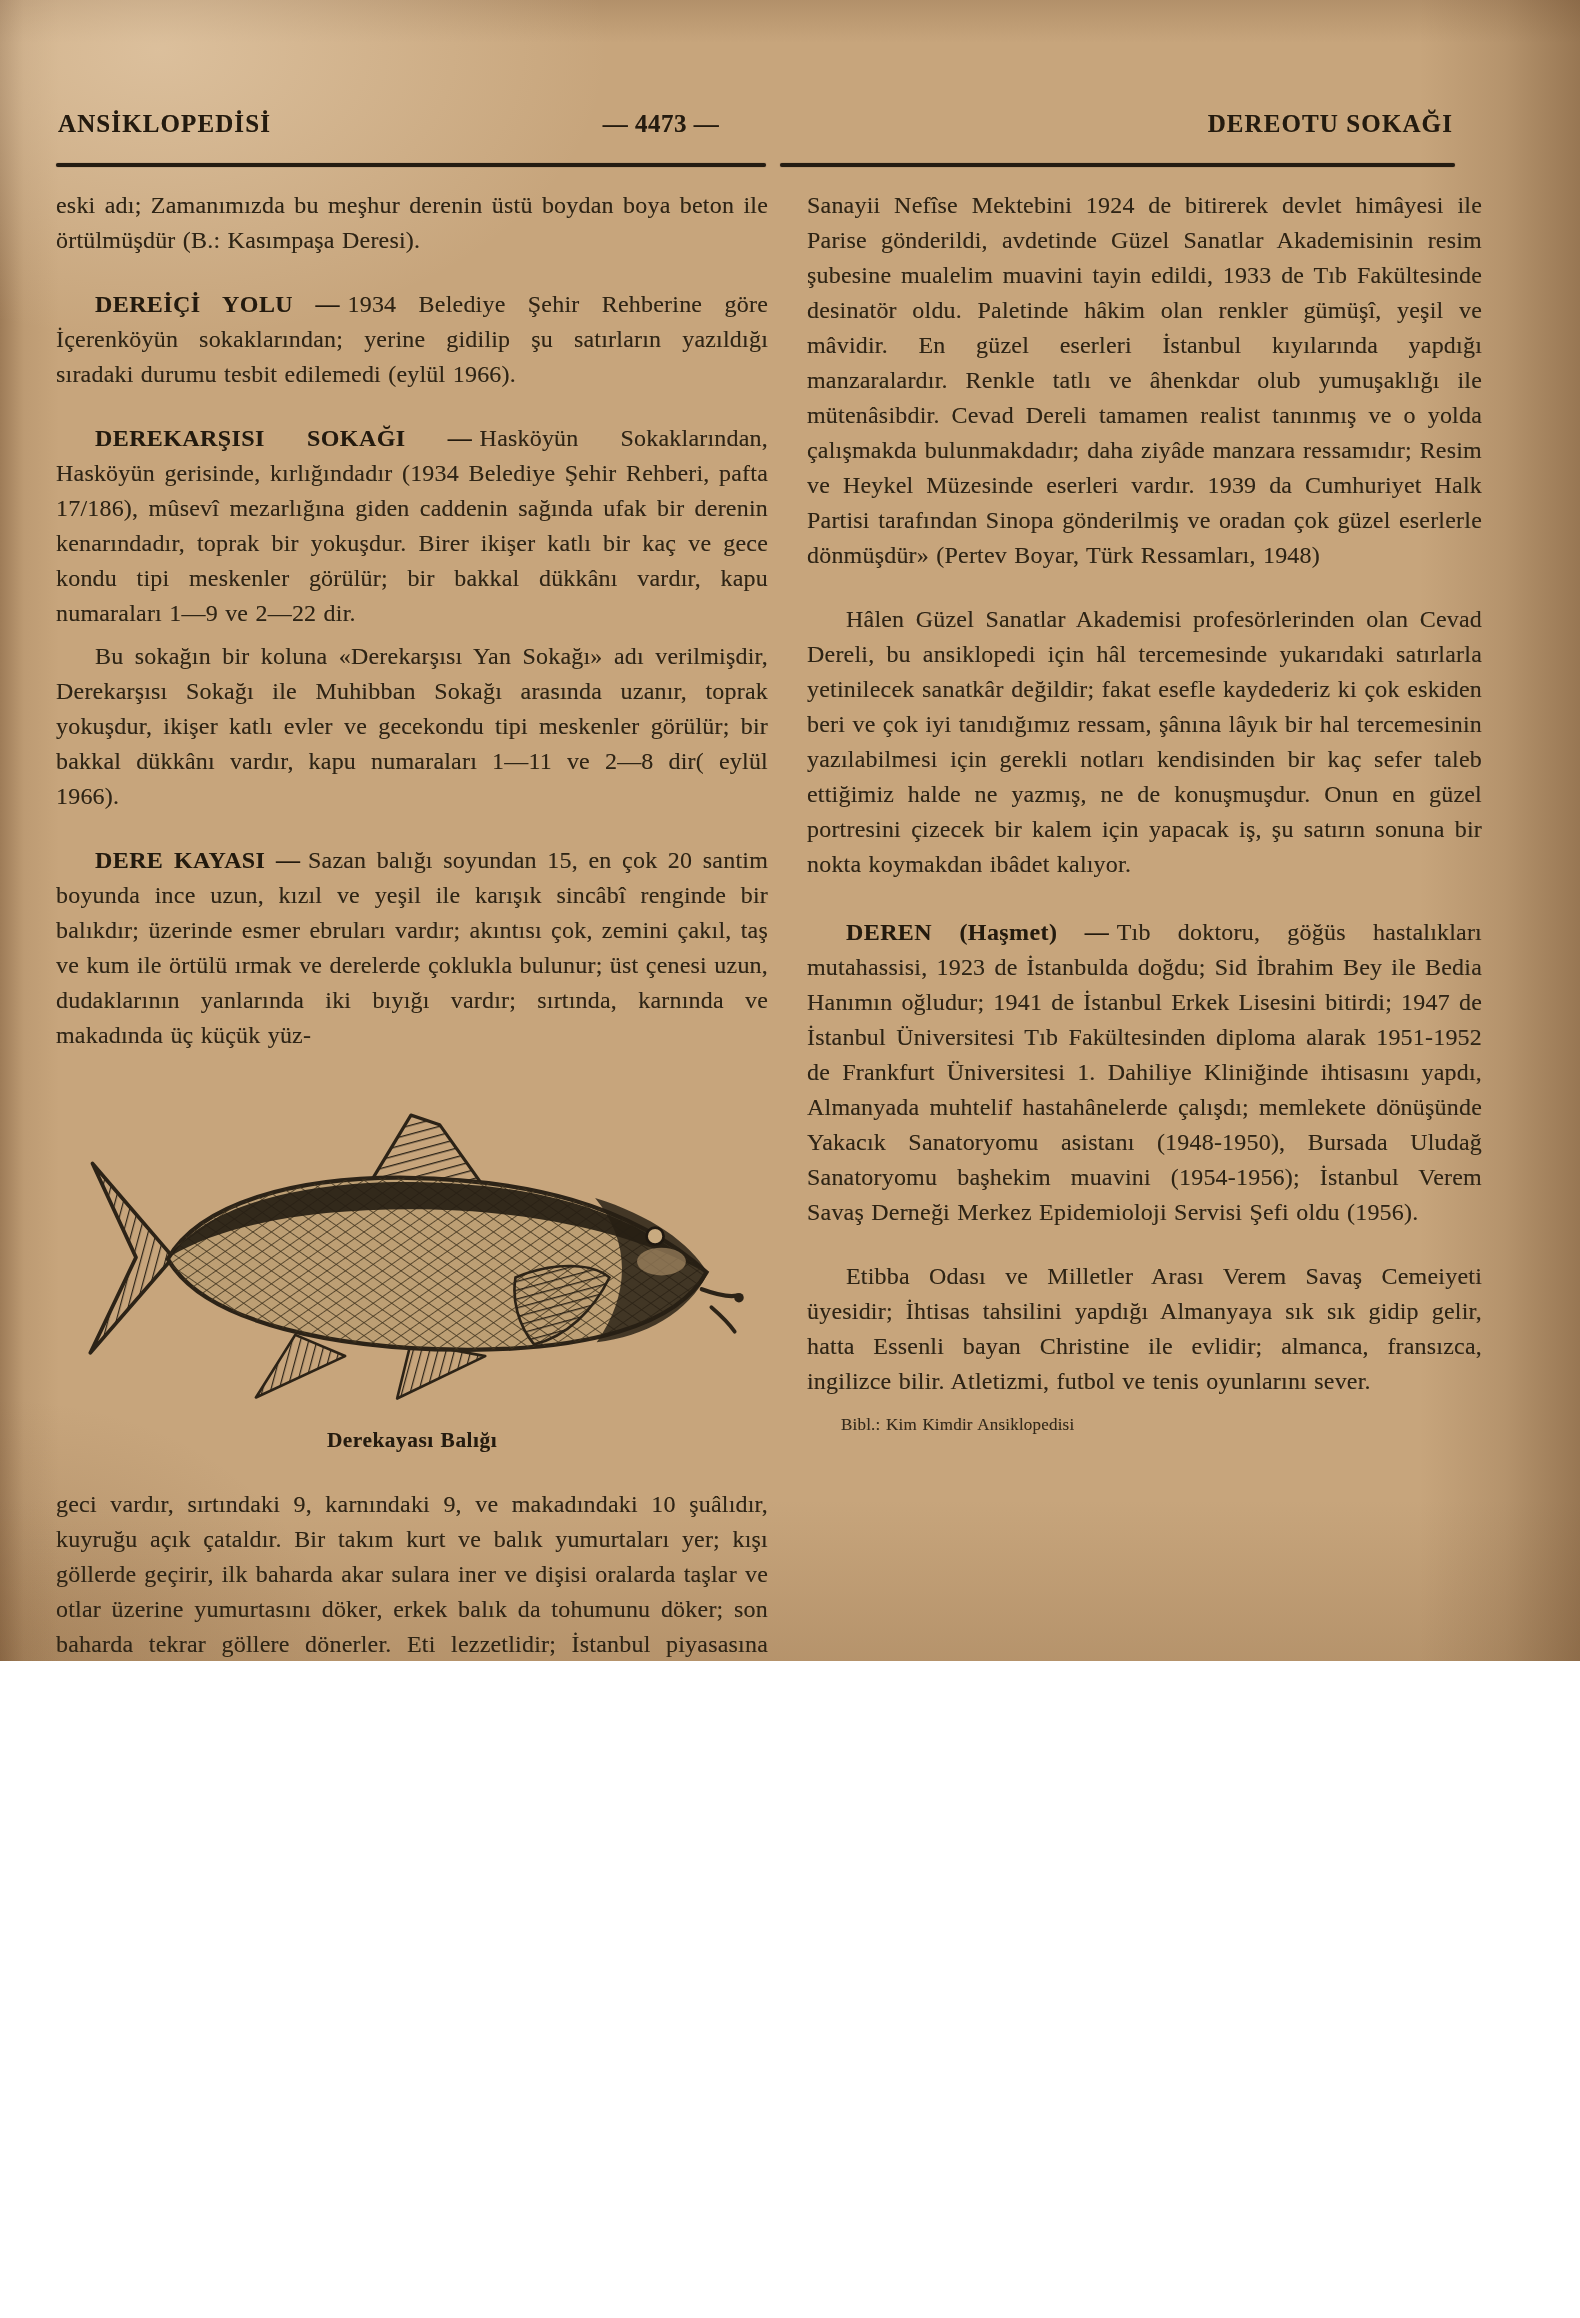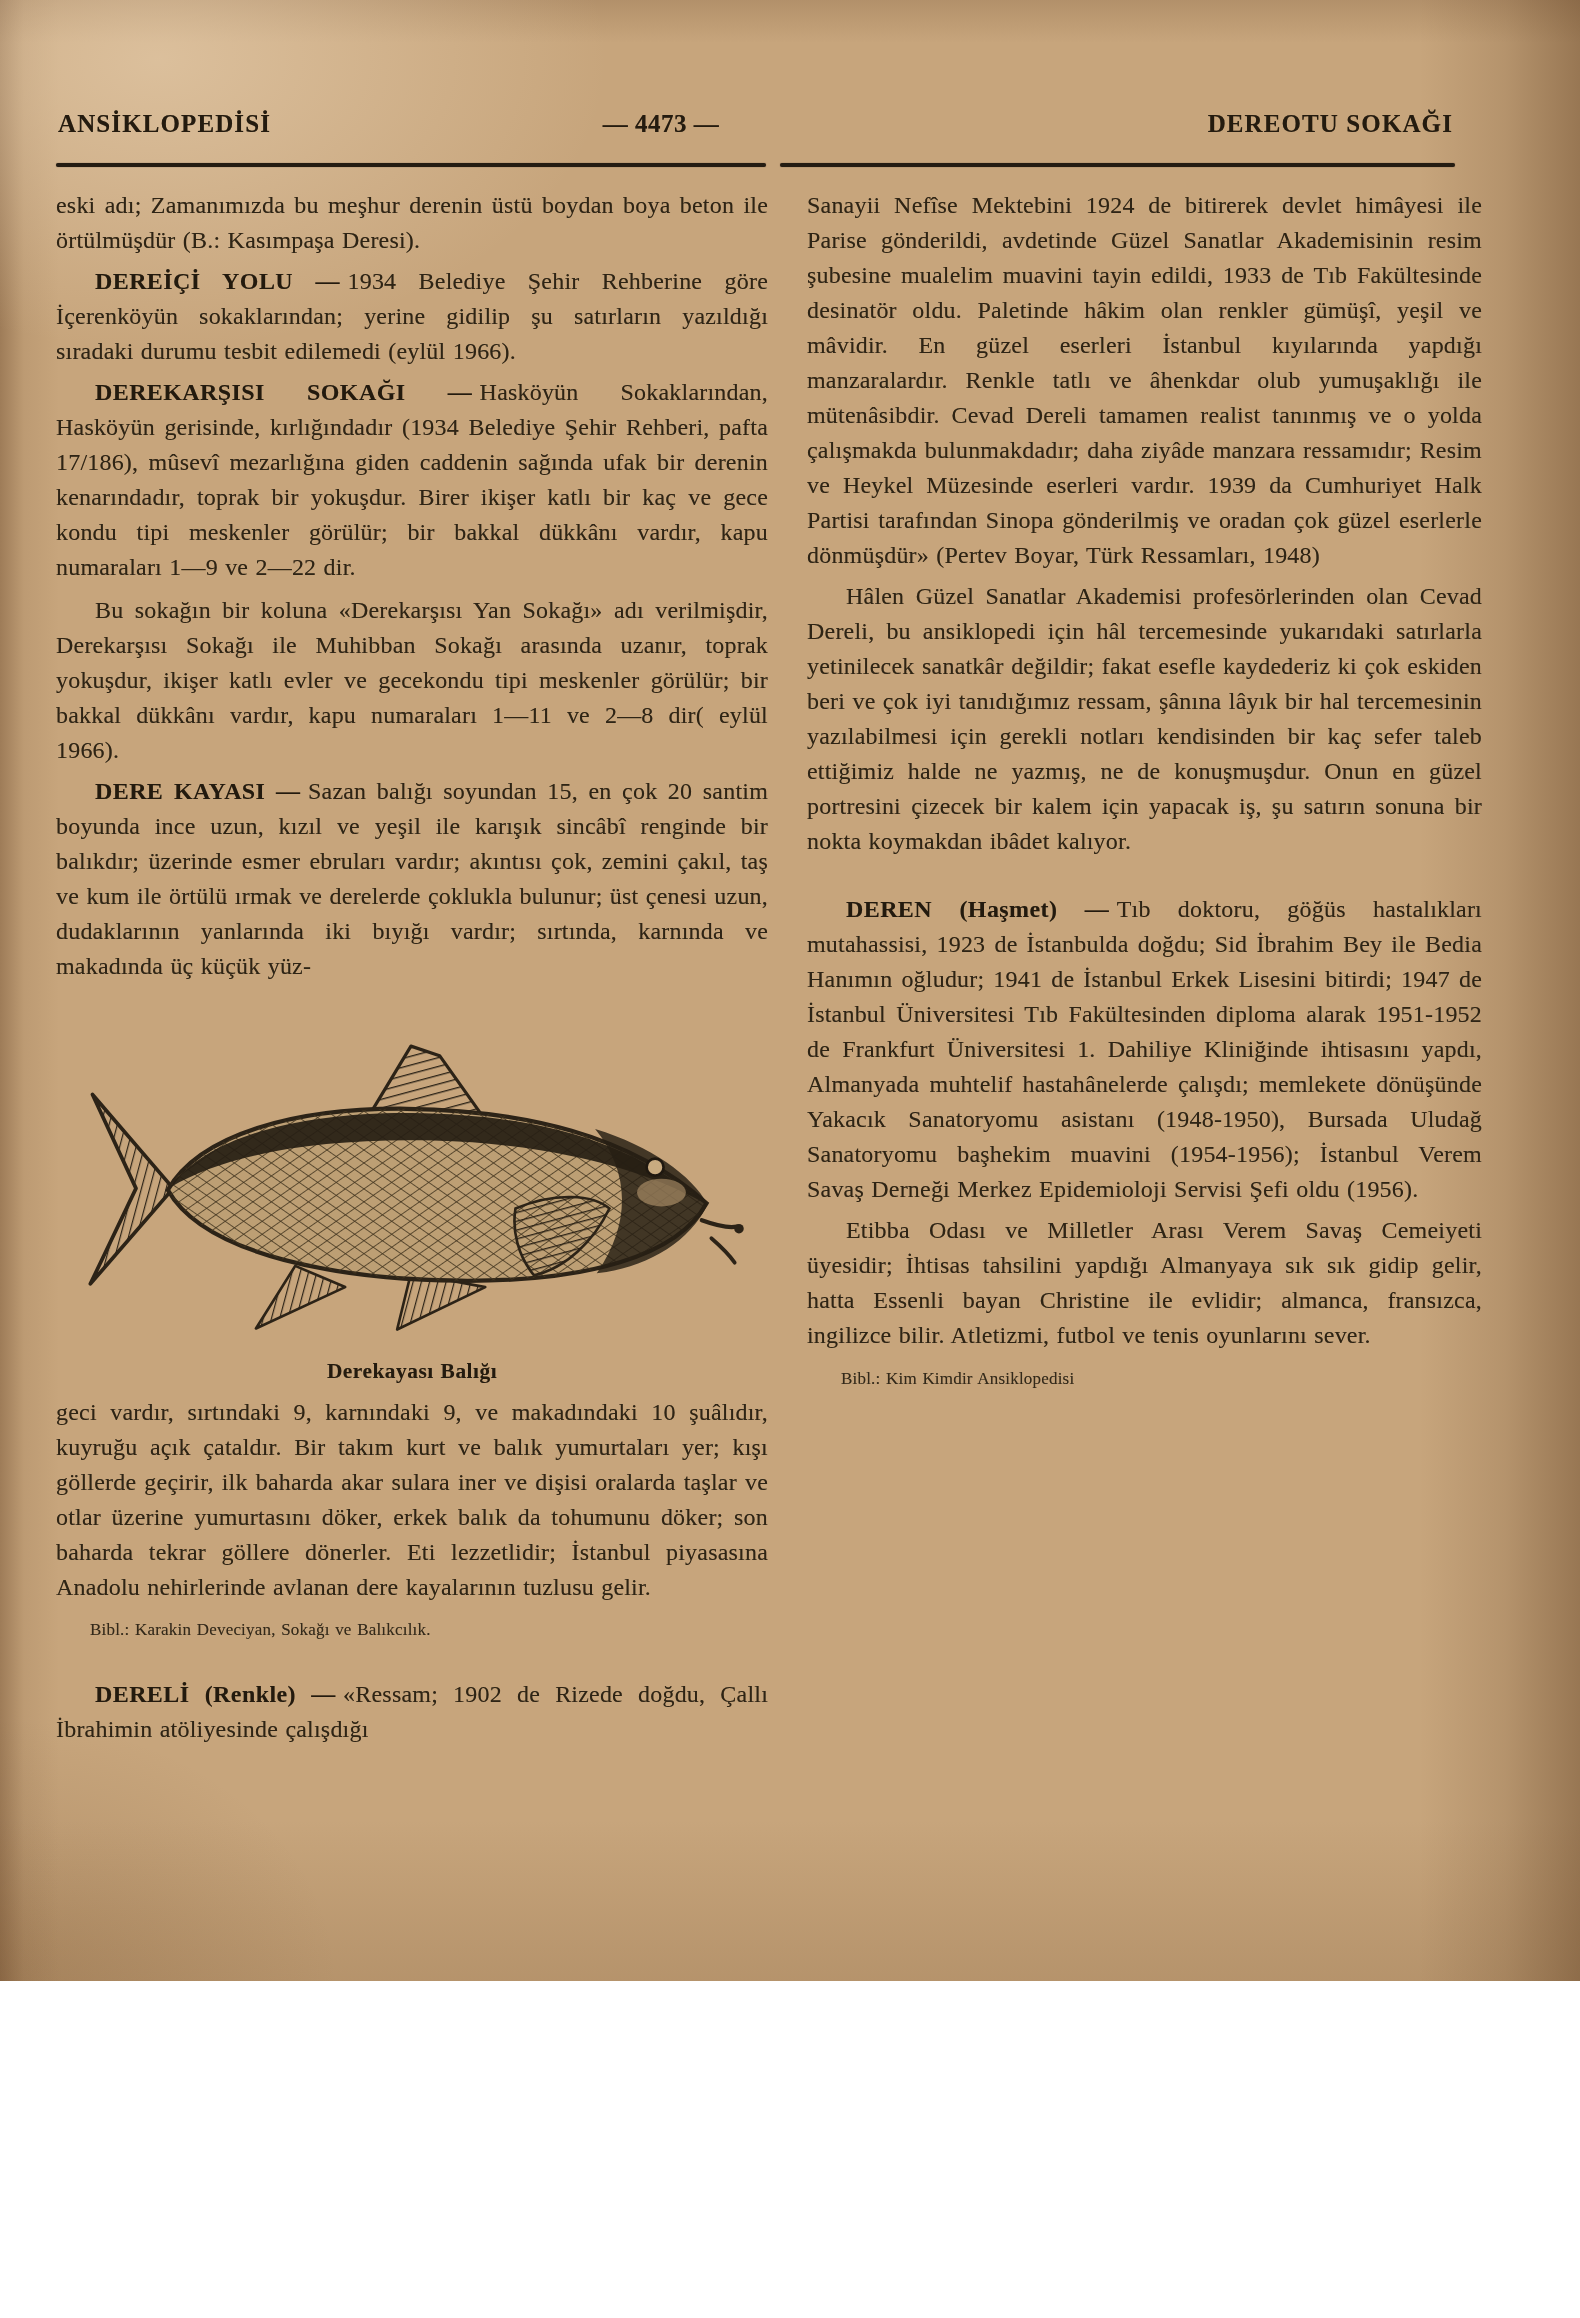--- a/index.html
+++ b/index.html
@@ -1,21 +1,21 @@
 <!DOCTYPE html>
 <html lang="tr" style="font-size:8.6px"><head>
 <meta charset="utf-8">
 <style>
   html, body { margin: 0; padding: 0; }
   body { font-family: "Liberation Serif", "DejaVu Serif", serif; }
 
   .page {
     position: relative;
     width: 1580px;
-    height: 1981px;
+    height: 1661px;
     overflow: hidden;
     background:
       radial-gradient(749px 482px at 10% 3%, rgba(236,213,182,0.55), rgba(236,213,182,0) 60%),
       linear-gradient(90deg, rgba(96,62,34,0.40) 0px, rgba(96,62,34,0.10) 24px, rgba(96,62,34,0) 59px),
       linear-gradient(270deg, rgba(86,54,26,0.42) 0px, rgba(86,54,26,0.16) 75px, rgba(86,54,26,0) 161px),
       linear-gradient(180deg, rgba(96,62,34,0.20) 0px, rgba(96,62,34,0) 43px),
       linear-gradient(0deg, rgba(120,84,48,0.22) 0px, rgba(120,84,48,0) 161px),
       radial-gradient(482px 375px at 0% 100%, rgba(110,74,40,0.25), rgba(110,74,40,0) 70%),
       #c7a57c;
     color: #2c2315;
@@ -56,21 +56,21 @@
     word-spacing: 1.1px;
     color: #2e2415;
     text-shadow: 0 0 0.5px rgba(46,36,21,0.35);
   }
   .col-left  { left: 56px;  width: 712px; }
   .col-right { left: 807px; width: 675px; }
 
   .para { margin: 0; text-indent: 39px; }
   .para.noindent { text-indent: 0; }
   .gap-s { margin-top: 7.5px; }
-  .gap-m { margin-top: 6px; }
+  .gap-m { margin-top: 29px; }
   .gap-l { margin-top: 33px; }
 
   .lead {
     font-weight: 700;
     color: #231a0e;
     margin-right: 7.5px;
     letter-spacing: 0.4px;
   }
 
   .bibl {

